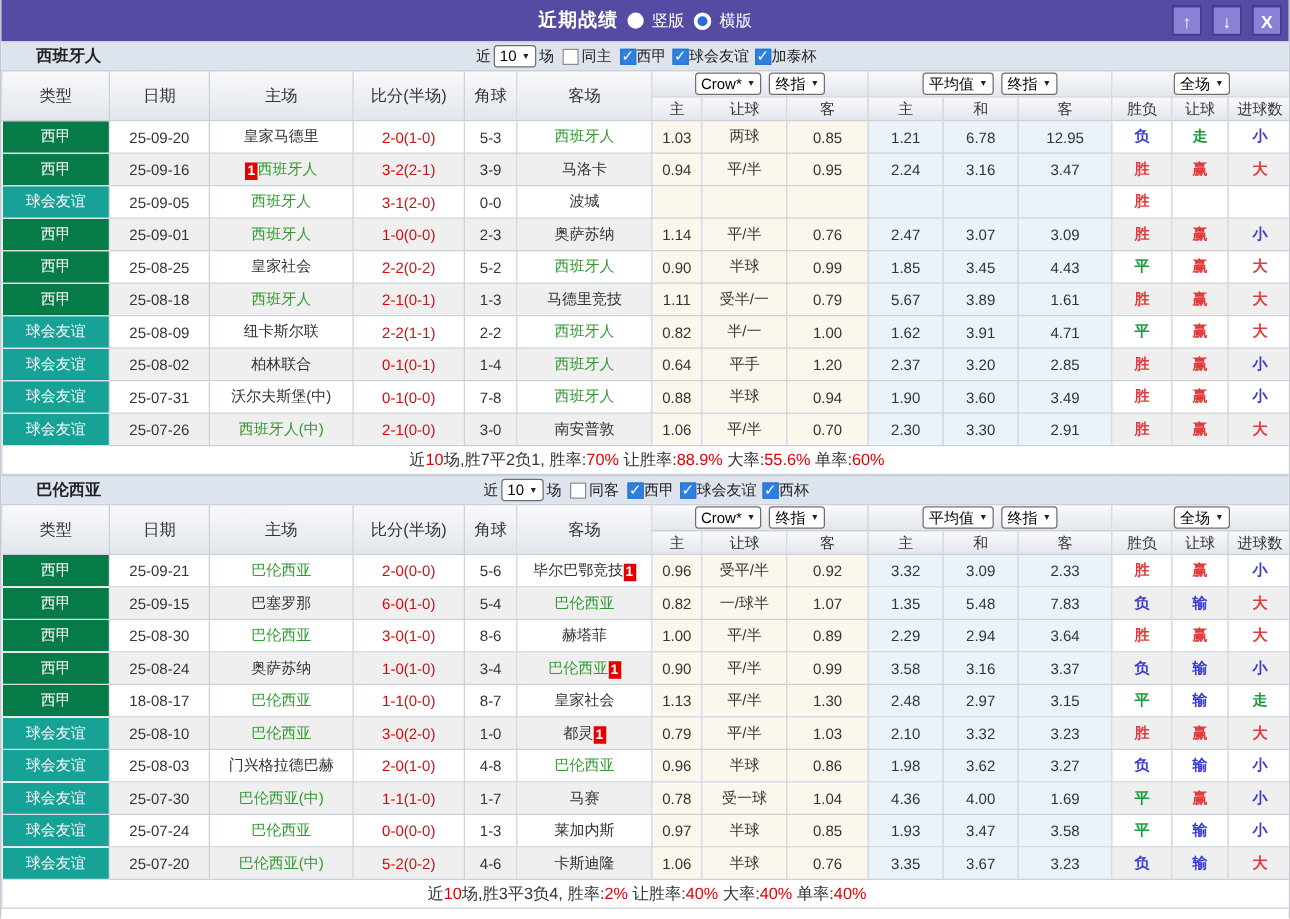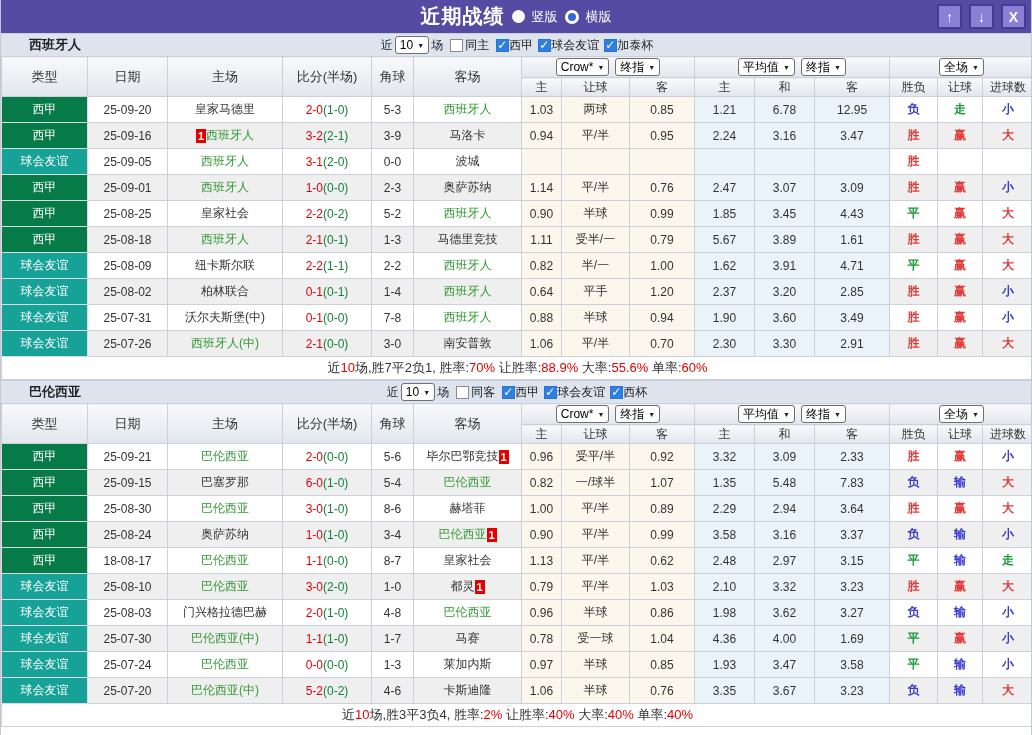--- a/index.html
+++ b/index.html
@@ -5,21 +5,21 @@
   * { box-sizing: border-box; }
   html,body { margin:0; padding:0; background:#fff; }
   body { width:1032px; height:735px; font-family:"Liberation Sans","DejaVu Sans",sans-serif; }
   .app { width:1032px; height:735px; overflow:hidden; background:#fff;
          border-left:1px solid #c3c8d2; border-right:1px solid #c3c8d2; }
 
   
   .titlebar { height:33px; background:#554ba3; position:relative;
               display:flex; align-items:center; justify-content:center; color:#fff; }
   .tb-center { display:flex; align-items:center; gap:7px; }
-  .tb-title { font-size:20px; font-weight:bold; letter-spacing:1px; }
+  .tb-title { font-size:15px; font-weight:bold; letter-spacing:1px; }
   .radio { display:inline-block; border-radius:50%; }
   .radio.sel { width:13px; height:13px; background:#fff; }
   .radio.unsel { width:14px; height:14px; background:#2f6bd8; border:3px solid #fff; }
   .radio-label { font-size:13px; }
   .tb-buttons { position:absolute; right:5px; top:4px; display:flex; gap:7px; }
   .tb-btn { width:25px; height:25px; background:#8a80d6; border:2px solid #453c94;
             color:#fff; font-weight:bold; font-size:14px;
             display:flex; align-items:center; justify-content:center; cursor:pointer; }
 
   
@@ -56,21 +56,21 @@
   .selgroup { display:flex; align-items:center; justify-content:center; gap:6px; }
   tbody td { height:26px; }
   tr.even td.plain { background:#efefef; }
   tr.odd td.plain { background:#fff; }
   td.type-league { background:#067a47; color:#fff; border-color:#d9dde3; }
   td.type-friendly { background:#16a296; color:#fff; border-color:#d9dde3; }
   td.cream { background:#fcf7ec;margin-left:28px; }
   td.lblue { background:#e9f3f9; }
   .team-green { color:#339933; }
   .ft { color:#e50000; }
-  .ht { color:#15803d; }
+  .ht { color:#b91c1c; }
   .res-red { color:#e23b3b; font-weight:bold; }
   .res-blue { color:#3b3bd0; font-weight:bold; }
   .res-green { color:#1c9a3c; font-weight:bold; }
   .badge1 { display:inline-block; background:#e50000; color:#fff; width:10px;
             height:14px; line-height:14px; font-size:11px; font-weight:bold;
             vertical-align:-1px; }
   tr.summary td { height:23px; font-size:13px; color:#333; background:#fff; }
   .sum-red { color:#e50000; }
 </style>
 </head>
@@ -519,21 +519,21 @@
           </tr>
           <tr class="odd">
             <td class="type-league">西甲</td>
             <td class="plain">18-08-17</td>
             <td class="plain"><span class="team-green">巴伦西亚</span></td>
             <td class="plain"><span class="ft">1-1</span><span class="ht">(0-0)</span></td>
             <td class="plain">8-7</td>
             <td class="plain"><span>皇家社会</span></td>
             <td class="cream">1.13</td>
             <td class="cream">平/半</td>
-            <td class="cream">0.62</td>
+            <td class="cream">1.30</td>
             <td class="lblue">2.48</td>
             <td class="lblue">2.97</td>
             <td class="lblue">3.15</td>
             <td class="plain"><span class="res-green">平</span></td>
             <td class="plain"><span class="res-blue">输</span></td>
             <td class="plain"><span class="res-green">走</span></td>
           </tr>
           <tr class="even">
             <td class="type-friendly">球会友谊</td>
             <td class="plain">25-08-10</td>

